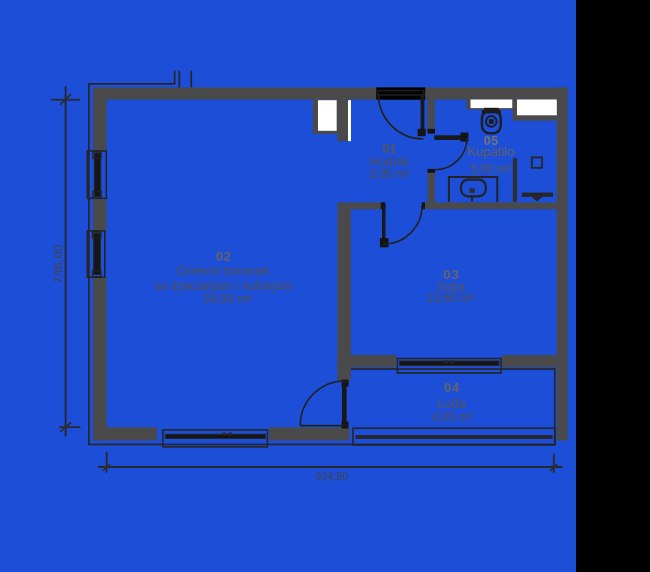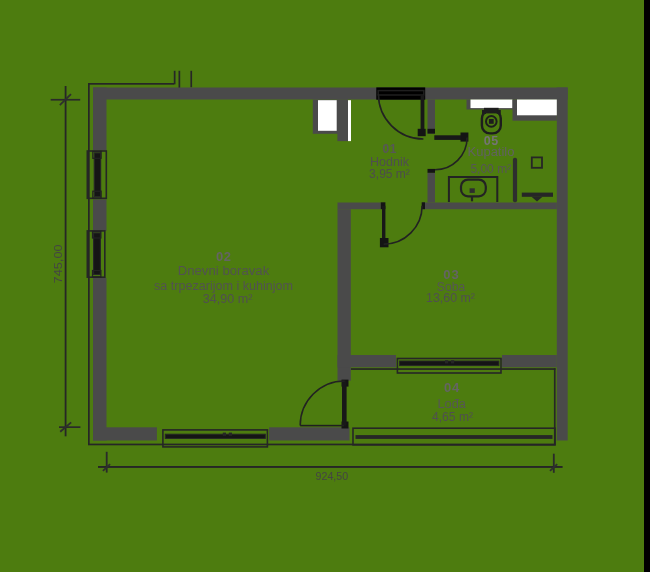--- a/index.html
+++ b/index.html
@@ -1,16 +1,16 @@
 <!DOCTYPE html>
 <html><head>
 <meta charset="utf-8">
 <style>
 html,body{margin:0;padding:0;background:#000;}
-#plan{position:relative;width:644px;height:572px;background:#4d7c0f;overflow:hidden;
+#plan{position:relative;width:576px;height:572px;background:#1d4ed8;overflow:hidden;
 font-family:"Liberation Sans",sans-serif;}
 svg{position:absolute;left:0;top:0;}
 text{font-family:"Liberation Sans",sans-serif;}
 </style>
 </head>
 <body>
 
 <div id="plan">
 <svg width="650" height="572" viewBox="0 0 650 572">
 

